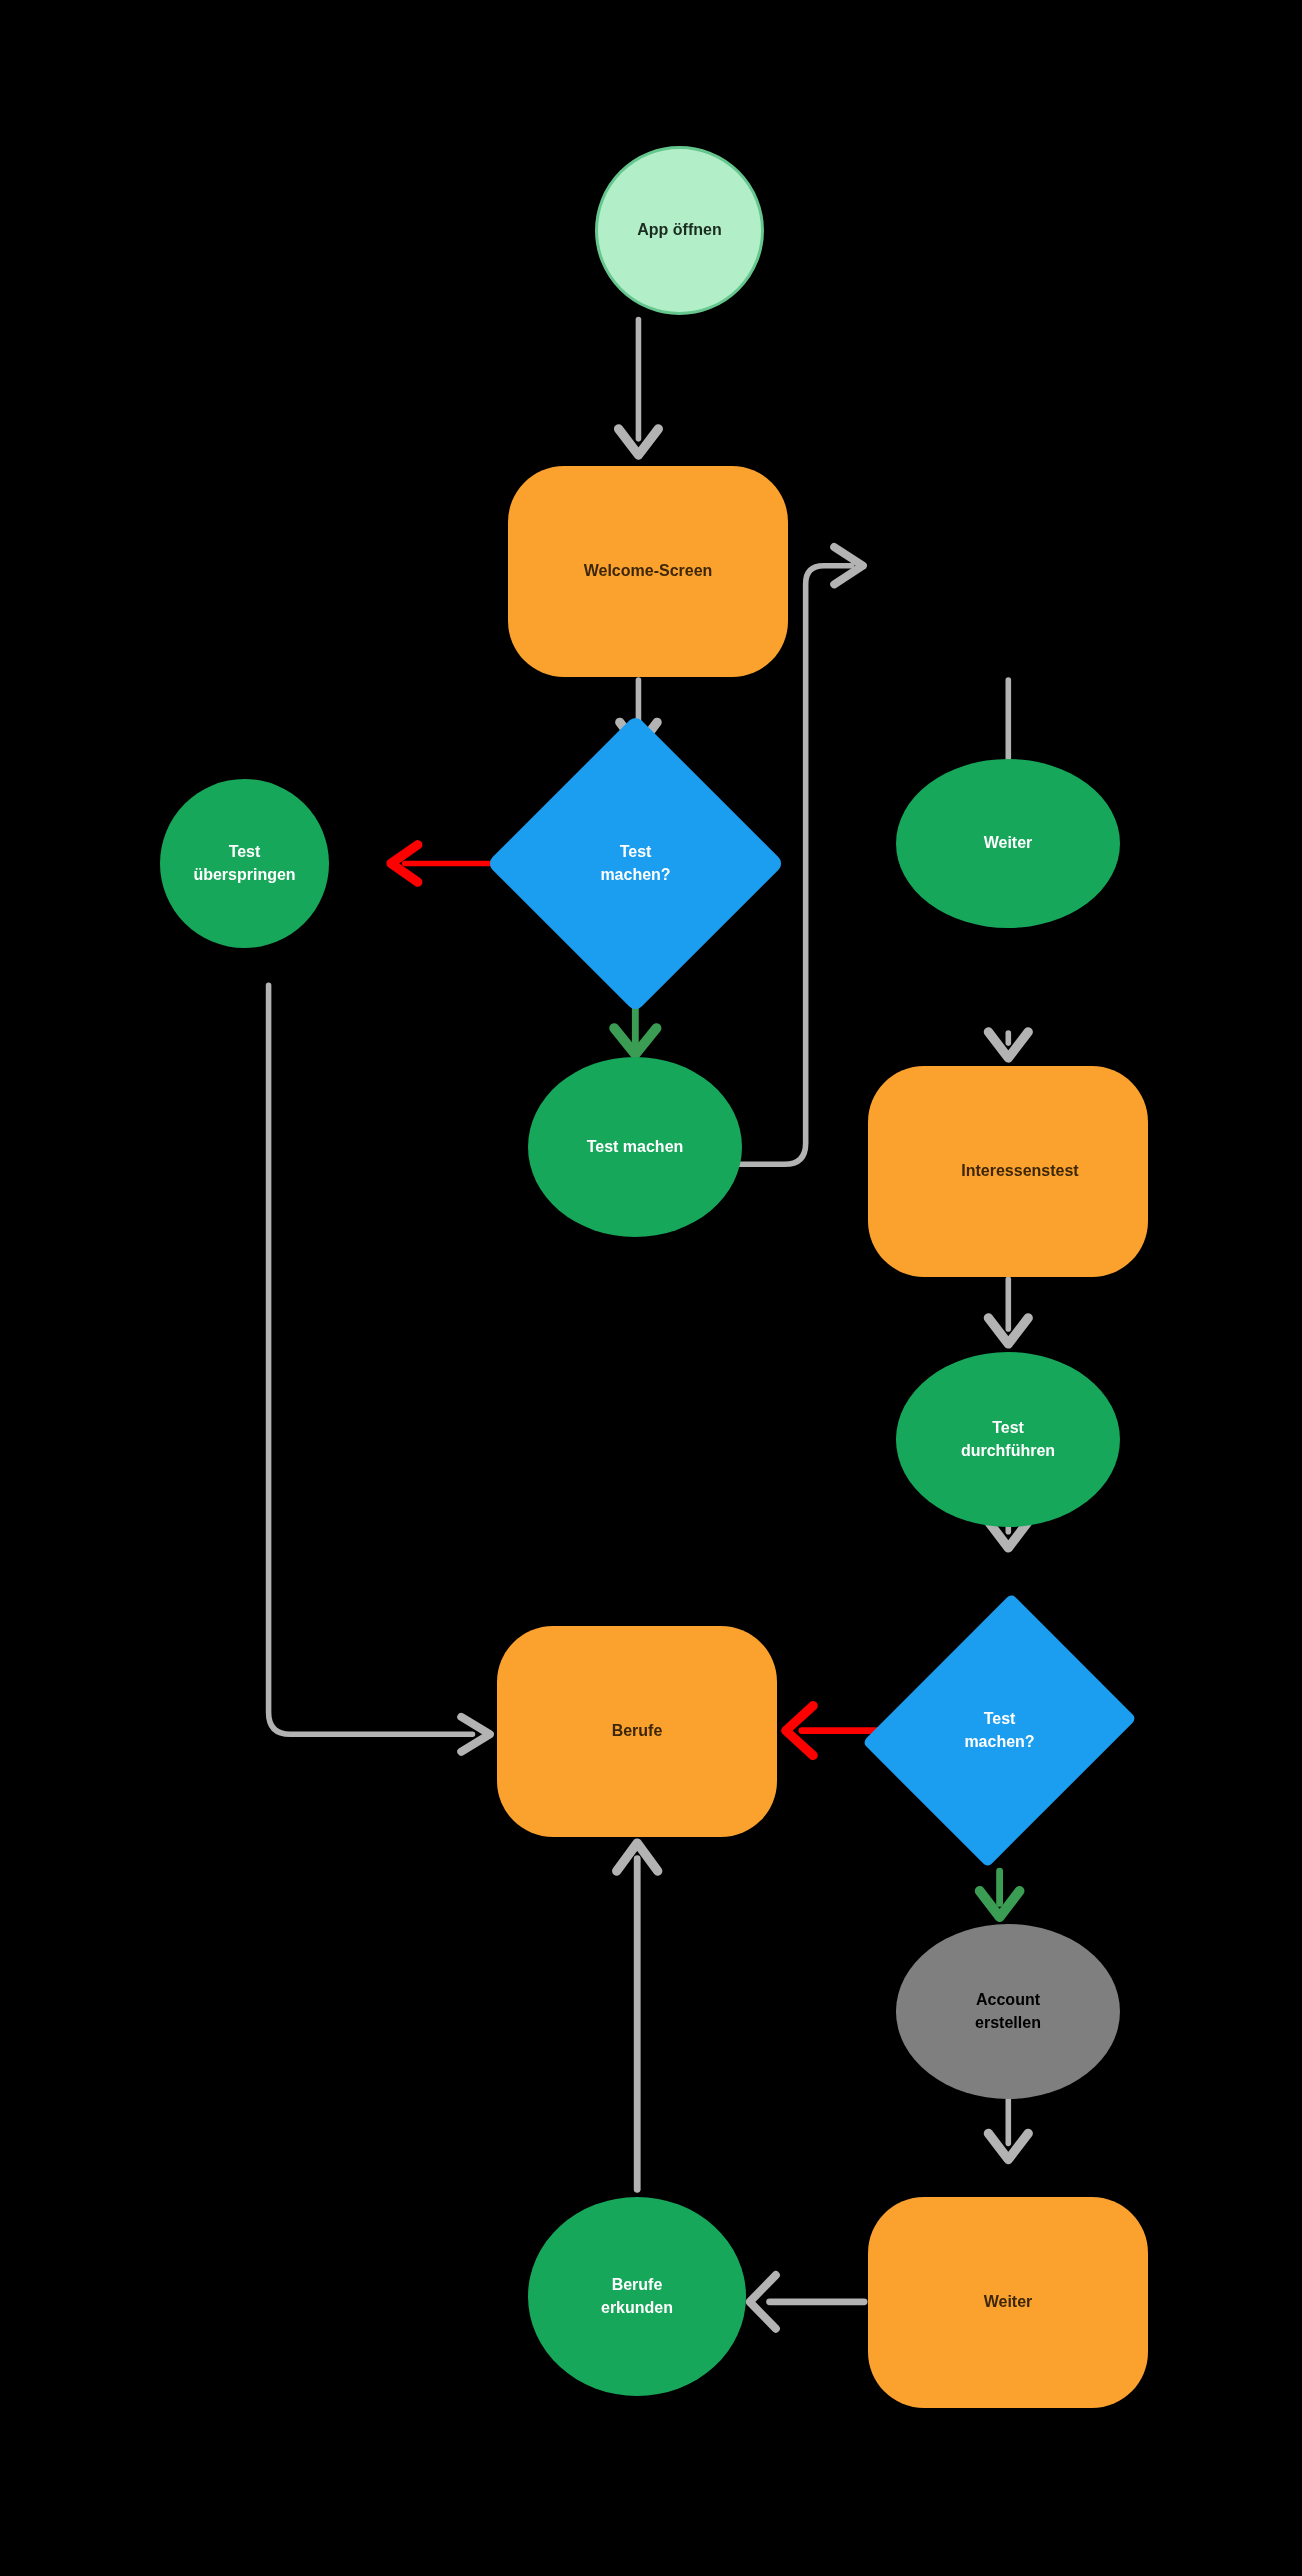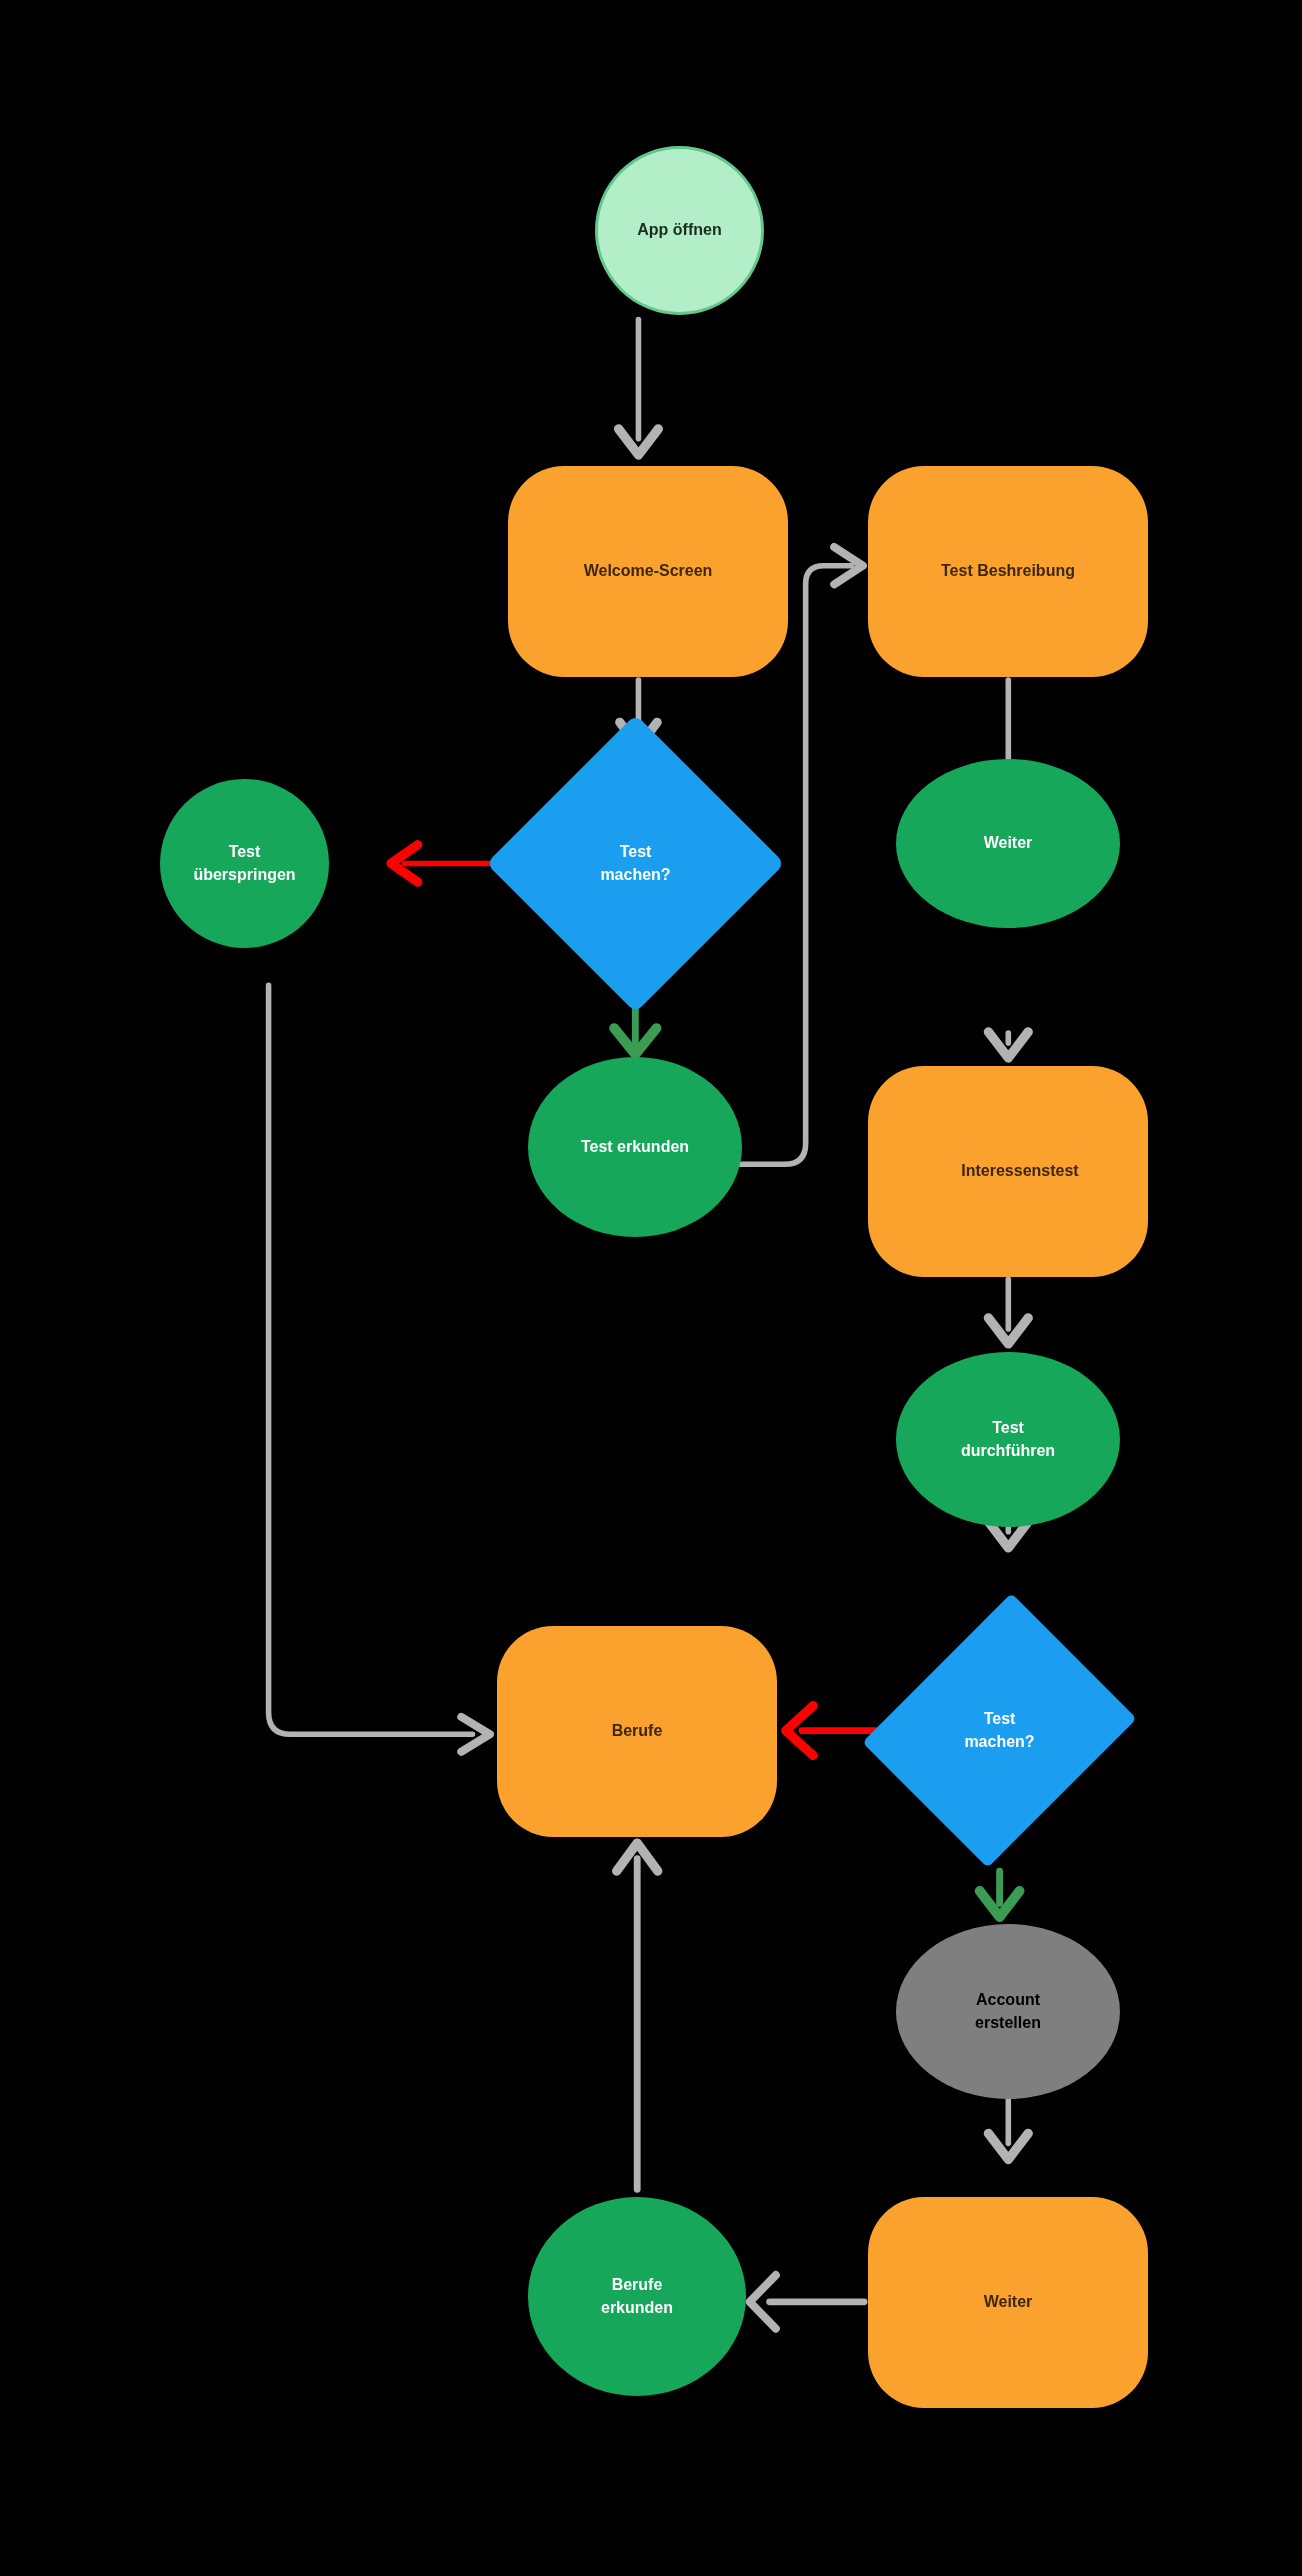--- a/index.html
+++ b/index.html
@@ -157,41 +157,38 @@
   </svg>
 
   <div class="node n-start" style="left:595px;top:146px;width:169px;height:169px;font-size:16px;">
     <span>App öffnen</span>
   </div>
 
   <div class="node n-screen" style="left:508px;top:466px;width:280px;height:211px;font-size:16px;border-radius:56px;align-items:center;">
     <span>Welcome-Screen</span>
   </div>
 
-  <div class="node n-screen" style="left:868px;top:466px;width:280px;height:211px;font-size:16px;border-radius:56px;">
-    <span>Test Beshreibung</span>
-  </div>
 
   <div class="node n-decision" style="left:530px;top:758px;width:211px;height:211px;font-size:16px;">
     <span class="dia-shape"></span>
     <span class="dia-label">Test
 machen?</span>
   </div>
 
   <div class="node n-action" style="left:160px;top:779px;width:169px;height:169px;font-size:16px;">
     <span>Test
 überspringen</span>
   </div>
 
   <div class="node n-action" style="left:896px;top:759px;width:224px;height:169px;border-radius:50%;font-size:16px;">
     <span>Weiter</span>
   </div>
 
   <div class="node n-action" style="left:528px;top:1057px;width:214px;height:180px;border-radius:50%;font-size:16px;">
-    <span>Test erkunden</span>
+    <span>Test machen</span>
   </div>
 
   <div class="node n-screen" style="left:868px;top:1066px;width:280px;height:211px;font-size:16px;border-radius:56px;padding-left:24px;">
     <span>Interessenstest</span>
   </div>
 
   <div class="node n-action" style="left:896px;top:1352px;width:224px;height:175px;border-radius:50%;font-size:16px;">
     <span>Test
 durchführen</span>
   </div>

